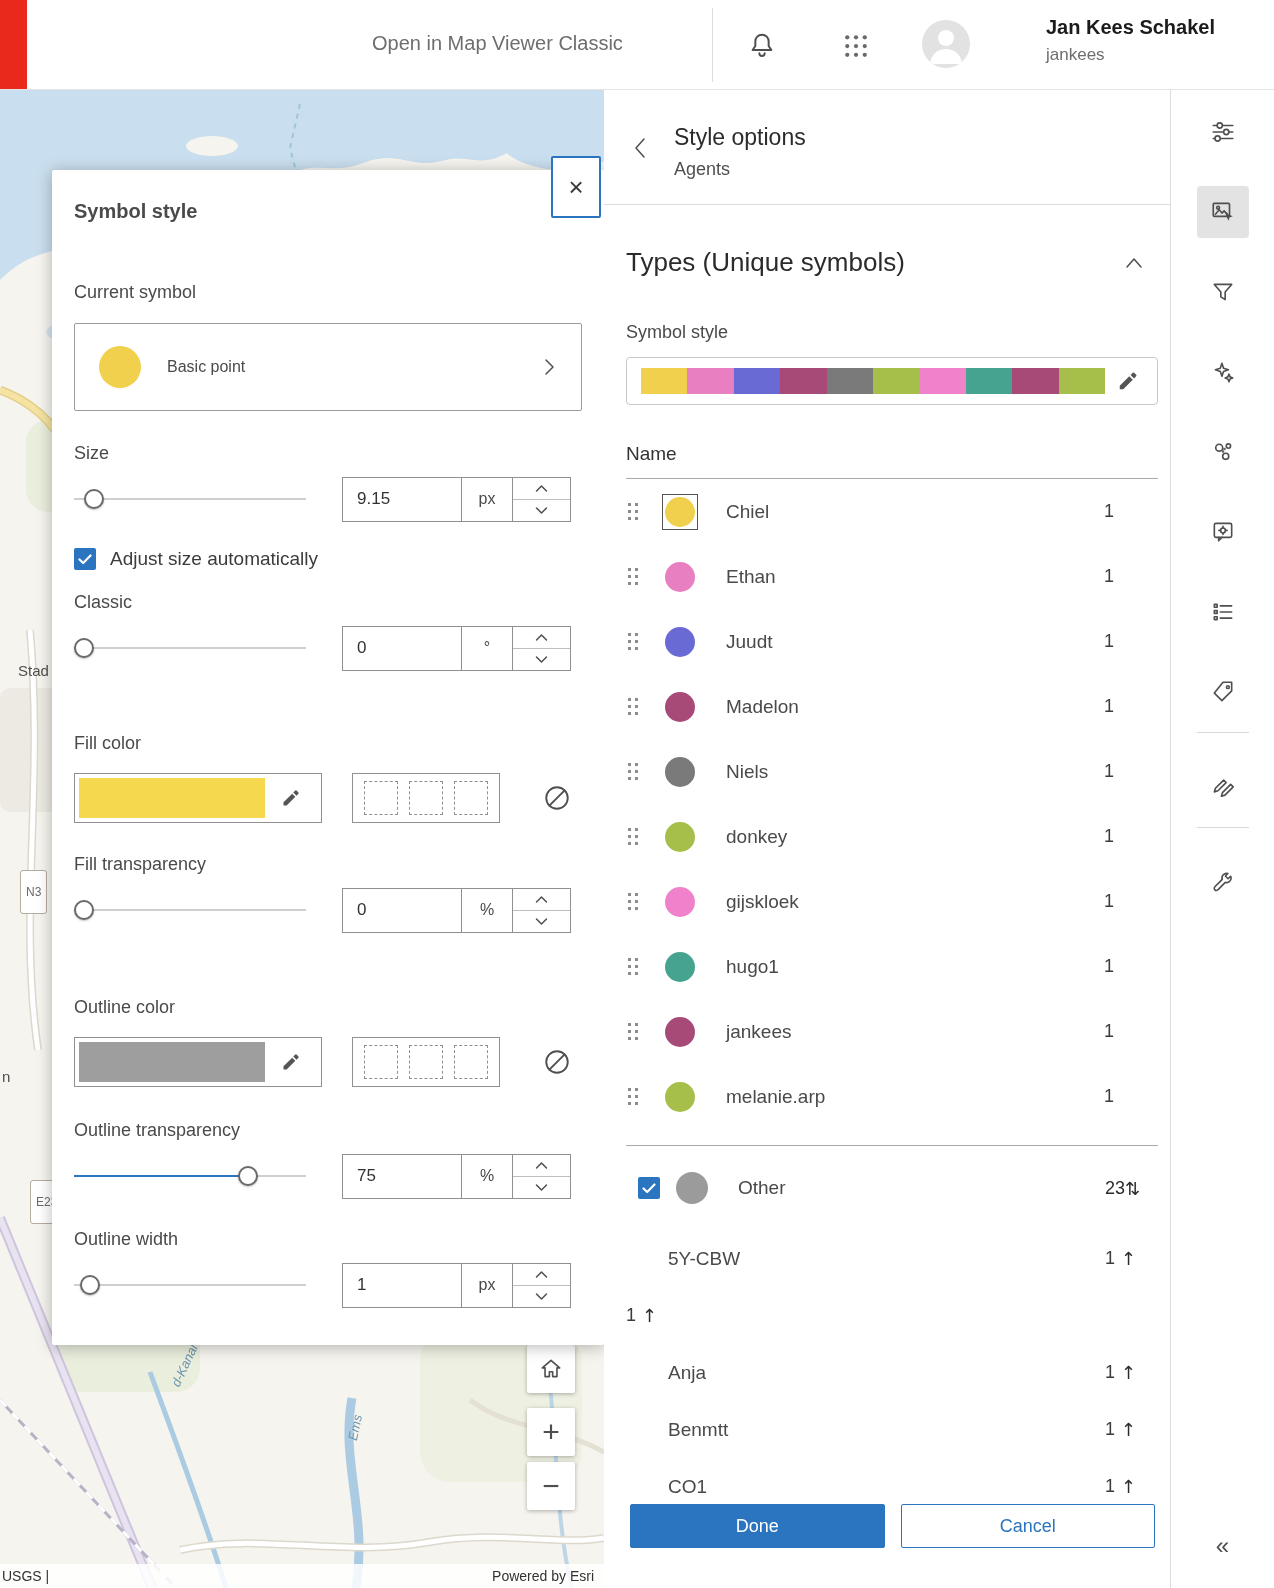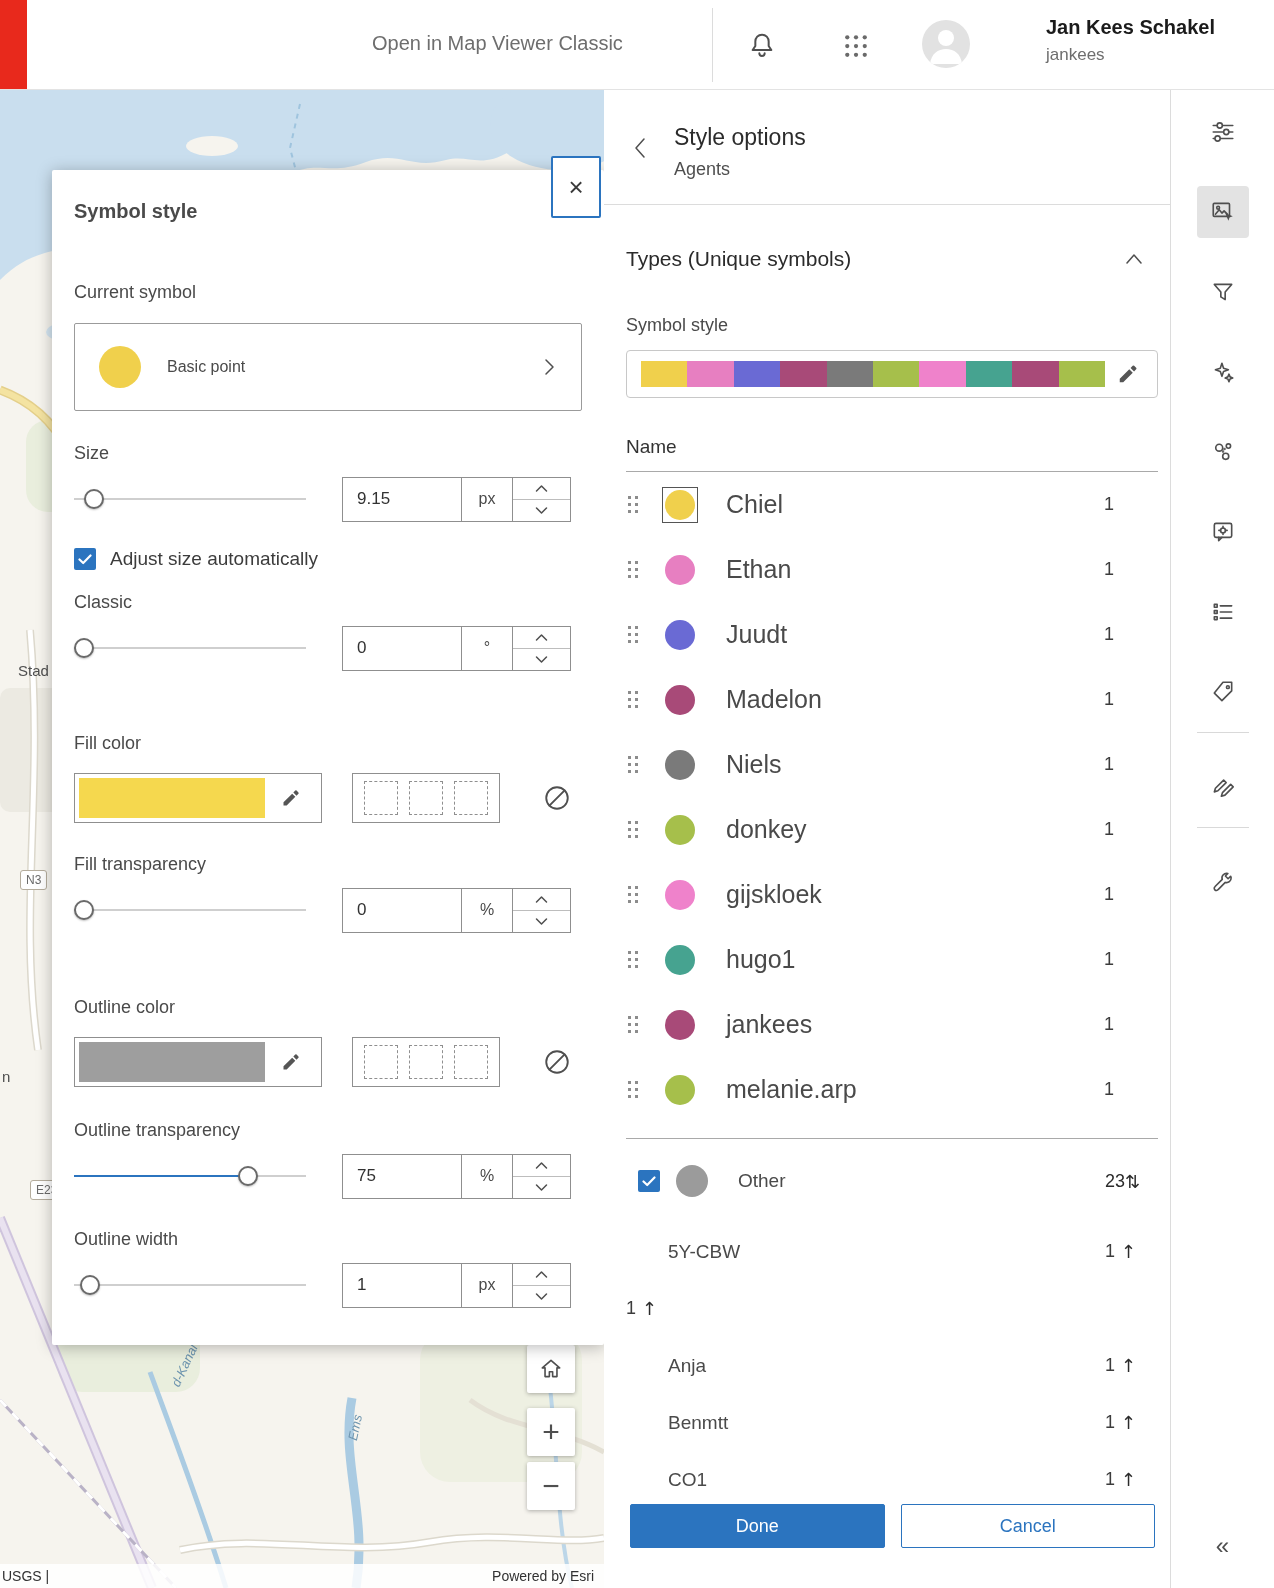--- a/index.html
+++ b/index.html
@@ -18,21 +18,21 @@
   .avatar { position:absolute; left:922px; top:20px; width:48px; height:48px; border-radius:50%; background:#e2e2e2; display:flex; align-items:center; justify-content:center; overflow:hidden; }
   .user-block { position:absolute; left:1046px; top:16px; }
   .user-name { font-size:20px; font-weight:700; color:#1b1b1b; }
   .user-handle { font-size:17px; color:#6e6e6e; margin-top:6px; }
 
   
   .map { position:absolute; left:0; top:90px; width:604px; height:1498px; overflow:hidden; background:#f6f4ee; }
   .map svg.basemap { position:absolute; left:0; top:0; }
   .map-label { position:absolute; color:#4f4f4f; font-size:15px; z-index:2; }
   .map-label.water { color:#6d94ae; font-style:italic; font-size:13px; }
-  .shield { position:absolute; z-index:2; background:#fff; border:1px solid #b5ad9d; border-radius:3px; font-size:12px; color:#6a6a6a; padding:2px 5px; }
+  .shield { position:absolute; z-index:2; background:#fff; border:1px solid #b5ad9d; border-radius:3px; font-size:12px; color:#6a6a6a; padding:14px 5px; }
   .map-ctl { position:absolute; left:527px; width:48px; height:48px; background:#fff; border:none; box-shadow:0 1px 4px rgba(0,0,0,.3); border-radius:2px; display:flex; align-items:center; justify-content:center; font-size:30px; font-weight:300; color:#4f4f4f; cursor:pointer; z-index:5; }
   .ctl-home { top:1255px; }
   .ctl-zin  { top:1318px; }
   .ctl-zout { top:1372px; }
   .attrib { position:absolute; left:0; bottom:0; width:604px; height:24px; background:rgba(255,255,255,.85); display:flex; align-items:center; justify-content:space-between; font-size:14px; color:#323232; padding:0 10px 0 2px; z-index:6; }
   .attrib .right { color:#323232; }
 
   
   .dialog { position:absolute; left:52px; top:80px; width:552px; height:1175px; background:#fff; box-shadow:0 2px 16px rgba(0,0,0,.28); border-radius:2px; z-index:20; padding:0 22px; }
   .dlg-header { position:relative; padding-top:30px; height:54px; }
@@ -76,37 +76,37 @@
   
   .panel { position:absolute; left:604px; top:90px; width:566px; height:1498px; background:#fff; display:flex; flex-direction:column; z-index:10; }
   .panel-header { display:flex; align-items:flex-start; padding:34px 24px 24px 16px; border-bottom:1px solid #dcdcdc; }
   .back-btn { width:40px; height:40px; background:none; border:none; cursor:pointer; display:flex; align-items:center; justify-content:center; margin-top:4px; }
   .panel-titles { margin-left:14px; }
   .panel-title { font-size:23px; color:#2b2b2b; }
   .panel-subtitle { font-size:18px; color:#4f4f4f; margin-top:8px; }
 
   .panel-scroll { flex:1; overflow:hidden; padding-left:22px; }
   .types-header { margin-top:42px; margin-right:26px; display:flex; align-items:center; justify-content:space-between; }
-  .types-title { font-size:21px; color:#2b2b2b; }
+  .types-title { font-size:26px; color:#2b2b2b; }
   .collapse-btn { background:none; border:none; cursor:pointer; display:flex; }
   .sym-label { margin-top:44px; font-size:18px; color:#4a4a4a; }
   .ramp-box { margin-top:14px; margin-right:12px; height:48px; border:1px solid #c8c8c8; border-radius:4px; display:flex; align-items:center; padding:0 6px 0 14px; }
   .ramp { flex:1; height:26px; display:flex; cursor:pointer; }
   .ramp span { flex:1; }
   .ramp-edit { width:46px; height:40px; background:none; border:none; cursor:pointer; display:flex; align-items:center; justify-content:center; }
   .name-header { margin-top:38px; margin-right:12px; padding-bottom:13px; border-bottom:1px solid #a9a9a9; font-size:19px; color:#333; }
 
   .row { height:65px; display:flex; align-items:center; padding-right:56px; cursor:pointer; }
   .drag { width:14px; height:21px; margin-right:22px; flex:none;
           background-image:radial-gradient(circle,#8c8c8c 1.7px,rgba(0,0,0,0) 1.9px);
           background-size:7px 7px; background-position:0 0; cursor:grab; }
   .swatch-wrap { width:36px; height:36px; margin-right:28px; display:flex; align-items:center; justify-content:center; flex:none; }
   .swatch-wrap.selected { border:1px solid #555; }
   .dot { width:30px; height:30px; border-radius:50%; }
-  .row-name { flex:1; font-size:25px; color:#4a4a4a; }
+  .row-name { flex:1; font-size:19px; color:#4a4a4a; }
   .row-count { font-size:18px; color:#3c3c3c; }
 
   .list-divider { margin-top:16px; margin-right:12px; border-top:1px solid #a9a9a9; }
   .other-row { height:84px; display:flex; align-items:center; padding:0 30px 0 12px; }
   .other-row .dot { margin:0 30px 0 16px; width:32px; height:32px; }
   .other-name { flex:1; font-size:19px; color:#4a4a4a; }
   .other-count { font-size:18px; color:#2b2b2b; }
   .sort { font-family:"DejaVu Sans",sans-serif; font-size:18px; color:#2b2b2b; cursor:pointer; }
   .sub-row { height:57px; display:flex; align-items:center; padding-right:34px; }
   .sub-name { margin-left:42px; flex:1; font-size:19px; color:#4a4a4a; }

